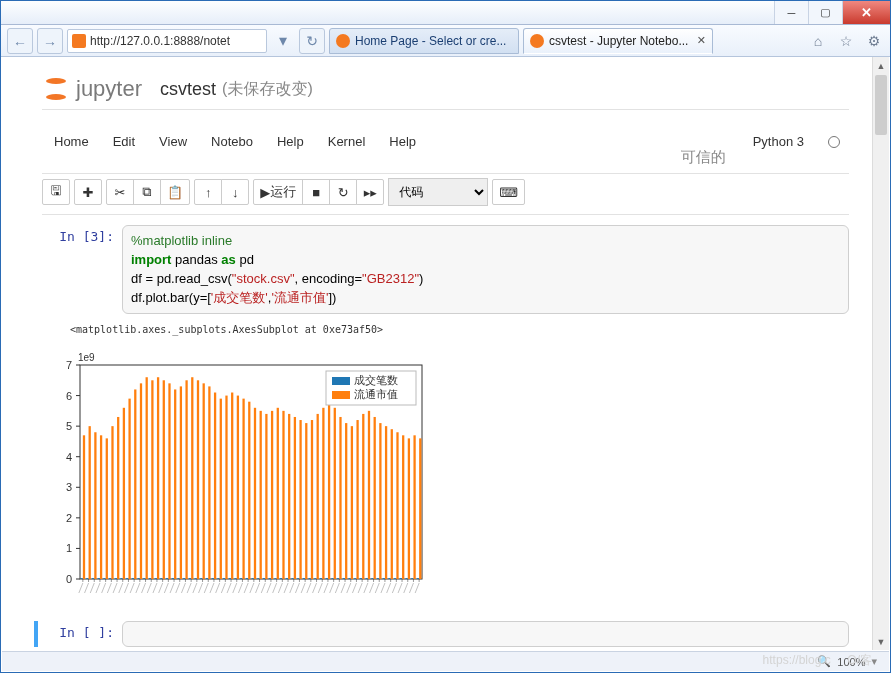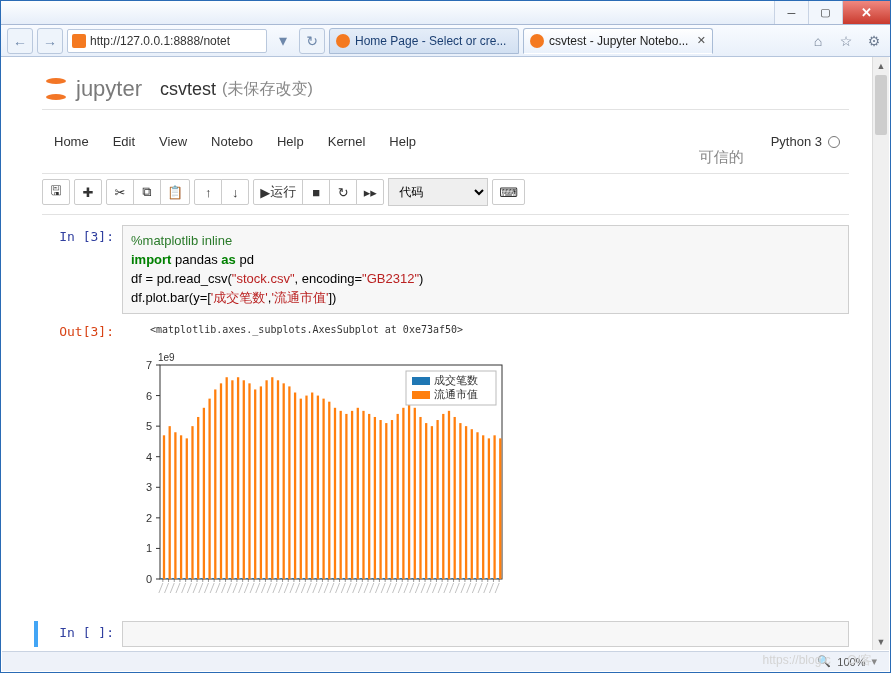--- a/index.html
+++ b/index.html
@@ -39,40 +39,40 @@
 .nbname { margin-left:18px; font-size:18px; color:#333;}
 .autosave { font-size:16px; color:#888; margin-left:6px;}
 .jhead-right { margin-left:auto; display:flex; align-items:center; gap:14px;}
 .pyicon { font-size:24px;}
 .logout-btn { border:1px solid #ccc; border-radius:3px; padding:6px 12px; font-size:13px; background:#fff;}
 
 
 .menubar { display:flex; align-items:center; padding:4px 0; border-top:1px solid #e2e2e2;}
 .menu-item { padding:4px 12px; font-size:13px; color:#333;}
 .trusted { margin-left:auto; font-size:15px; color:#888; padding:2px 8px;margin-top:32px;}
-.kernel-tag { border:1px solid transparent; border-radius:2px; padding:3px 8px; margin-left:10px; font-size:13px; color:#333; display:flex; align-items:center; gap:6px;}
+.kernel-tag { border:1px solid transparent; border-radius:2px; padding:3px 8px; margin-left:10px; font-size:13px; color:#333; display:flex; align-items:center; gap:24px;}
 .kernel-dot { width:12px; height:12px; border:1px solid #777; border-radius:50%;}
 
 
 .tbar { display:flex; align-items:center; gap:4px; padding:4px 0 8px 0; border-top:1px solid #e2e2e2; border-bottom:1px solid #e2e2e2;}
 .tbtn { min-width:28px; height:26px; border:1px solid #ccc; border-radius:2px; background:#fff; display:flex; align-items:center; justify-content:center; font-size:13px; color:#333; padding:0 6px;}
 .tgrp { display:flex; gap:0;}
 .tgrp .tbtn { border-radius:0; margin-left:-1px;}
 .tgrp .tbtn:first-child {border-radius:2px 0 0 2px; margin-left:0;}
 .tgrp .tbtn:last-child {border-radius:0 2px 2px 0;}
 .tsel { height:28px; border:1px solid #ccc; padding:0 18px 0 6px; font-size:12px; min-width:100px;}
 
 
 .nb { padding:10px 0;}
 .cell { display:flex; margin-bottom:6px;}
 .prompt { width:80px; text-align:right; padding:4px 8px 0 0; font-family:monospace; font-size:13px;}
 .prompt.in { color:#303F9F;}
 .prompt.out { color:#D84315;}
 .cbody { flex:1; }
-.input-area { border:1px solid #cfcfcf; border-radius:0; background:#f7f7f7; padding:6px 8px; font-family:monospace; font-size:13px; line-height:1.45; white-space:pre;}
+.input-area { border:1px solid #cfcfcf; border-radius:6px; background:#f7f7f7; padding:6px 8px; font-family:monospace; font-size:13px; line-height:1.45; white-space:pre;}
 .cm-magic { color:#2a7a2a;}
 .cm-kw { color:#008000; font-weight:bold;}
 .cm-str { color:#BA2121;}
 .cm-str2 { color:#BA2121;}
 .out-text { font-family:monospace; font-size:10px; padding:4px 0; color:#333;margin-left:28px;}
 .selected-cell { border-left:4px solid #42A5F5; padding-left:4px; margin-left:-8px;}
 .chart-wrap { padding:8px 0 4px 0;}
 
 
 .chart { font-family:sans-serif;}
@@ -182,21 +182,20 @@
           <div class="prompt in">In [3]:</div>
           <div class="cbody">
             <div class="input-area"><span class="cm-magic">%matplotlib inline</span>
 <span class="cm-kw">import</span><span> pandas </span><span class="cm-kw">as</span><span> pd</span>
 <span>df = pd.read_csv(</span><span class="cm-str">"stock.csv"</span><span>, encoding=</span><span class="cm-str">"GB2312"</span><span>)</span>
 <span>df.plot.bar(y=[</span><span class="cm-str2">'成交笔数'</span><span>,</span><span class="cm-str2">'流通市值'</span><span>])</span></div>
           </div>
         </div>
 
         <div class="cell">
-          <div class="prompt out">Out[3]:</div>
           <div class="cbody">
             <div class="out-text">&lt;matplotlib.axes._subplots.AxesSubplot at 0xe73af50&gt;</div>
             <div class="chart-wrap">
               <svg id="chart-svg" class="chart" width="390" height="260">
                   <rect x="38" y="18" width="342" height="214" fill="none" stroke="#333" stroke-width="1"></rect>
                   <line x1="34" y1="232" x2="38" y2="232" stroke="#333"></line>
                   <text x="30" y="236" text-anchor="end" font-size="11" fill="#333">0</text>
                   <line x1="34" y1="201.42857142857144" x2="38" y2="201.42857142857144" stroke="#333"></line>
                   <text x="30" y="205.42857142857144" text-anchor="end" font-size="11" fill="#333">1</text>
                   <line x1="34" y1="170.85714285714286" x2="38" y2="170.85714285714286" stroke="#333"></line>

